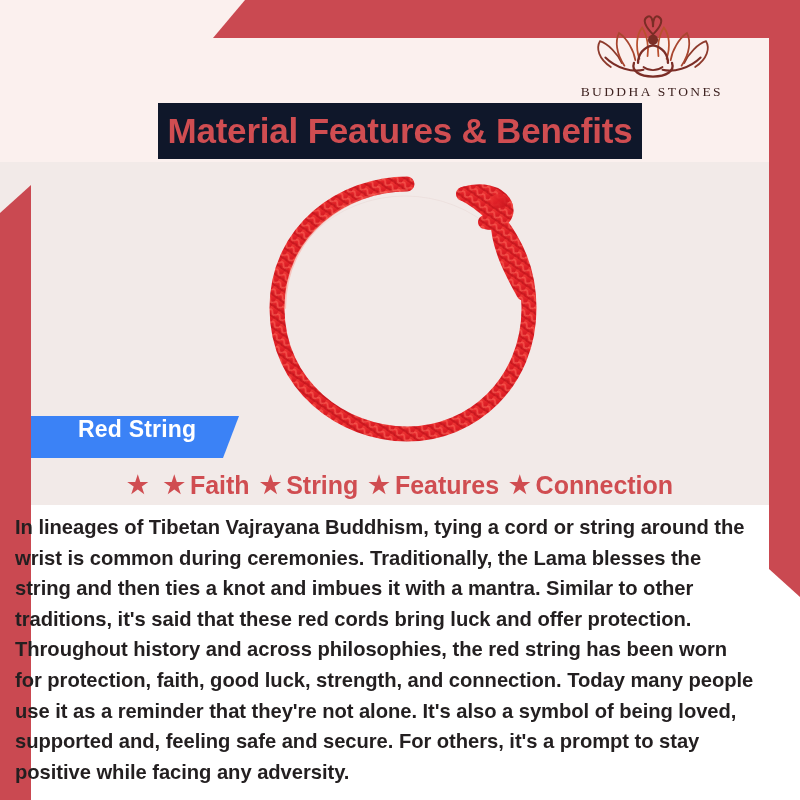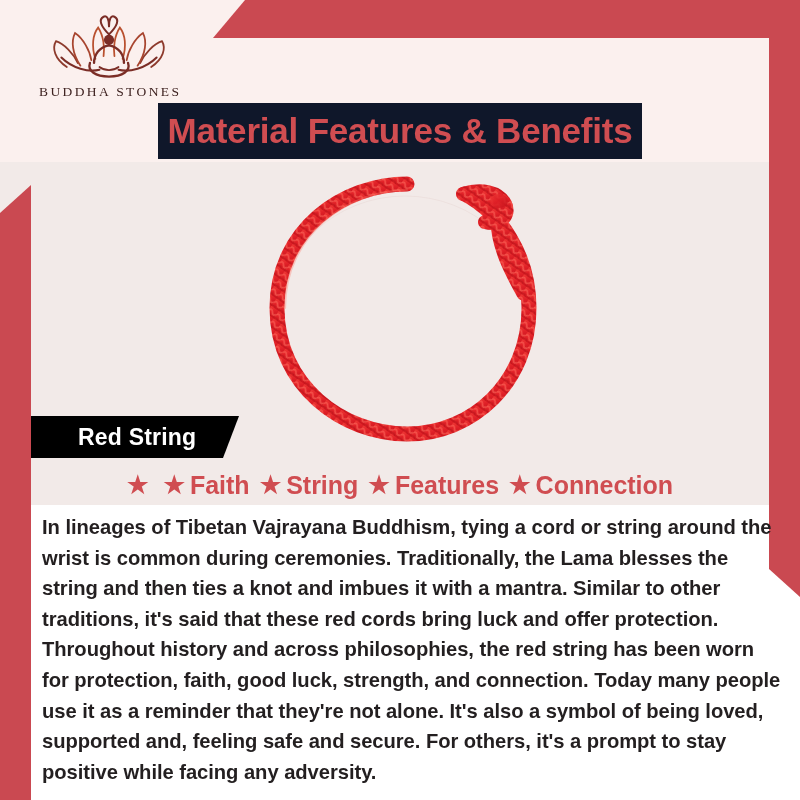--- a/index.html
+++ b/index.html
@@ -65,22 +65,21 @@
     clip-path: polygon(0 28px, 100% 0, 100% 100%, 0 100%);
   }
 
   
   .logo-wrap {
     position: absolute;
     top: 14px; left: 0;
     width: 723px;
     display: flex;
     flex-direction: column;
-    align-items: flex-start;
-    padding-left: 39px;
+    align-items: flex-end;
   }
   .logo-mark {
     width: 140px;
     height: 68px;
     display: block;
   }
   .logo-word {
     margin-top: 2px;
     font-family: "Liberation Serif", serif;
     font-size: 13.5px;
@@ -124,24 +123,24 @@
     height: 280px;
   }
 
   
   .label-banner {
     position: absolute;
     top: 416px;
     left: 31px;
     height: 42px;
     width: 208px;
-    background: #000000;
+    background: #3b82f6;
     clip-path: polygon(0 0, 100% 0, calc(100% - 16px) 100%, 0 100%);
     display: flex;
-    align-items: center;
+    align-items: flex-start;
   }
   .label-text {
     color: #ffffff;
     font-size: 23px;
     font-weight: bold;
     margin-left: 47px;
     letter-spacing: 0.2px;
     white-space: nowrap;
   }
 
@@ -170,21 +169,21 @@
     font-size: 24px;
     line-height: 1;
     margin-right: 5px;
     color: #d04d51;
   }
 
   
   .body-copy {
     position: absolute;
     top: 512px;
-    left: 42px;
+    left: 15px;
     width: 742px;
     color: #231f20;
     font-size: 20.2px;
     font-weight: bold;
     line-height: 30.6px;
     letter-spacing: -0.05px;
   }
 </style>
 </head>
 <body>

